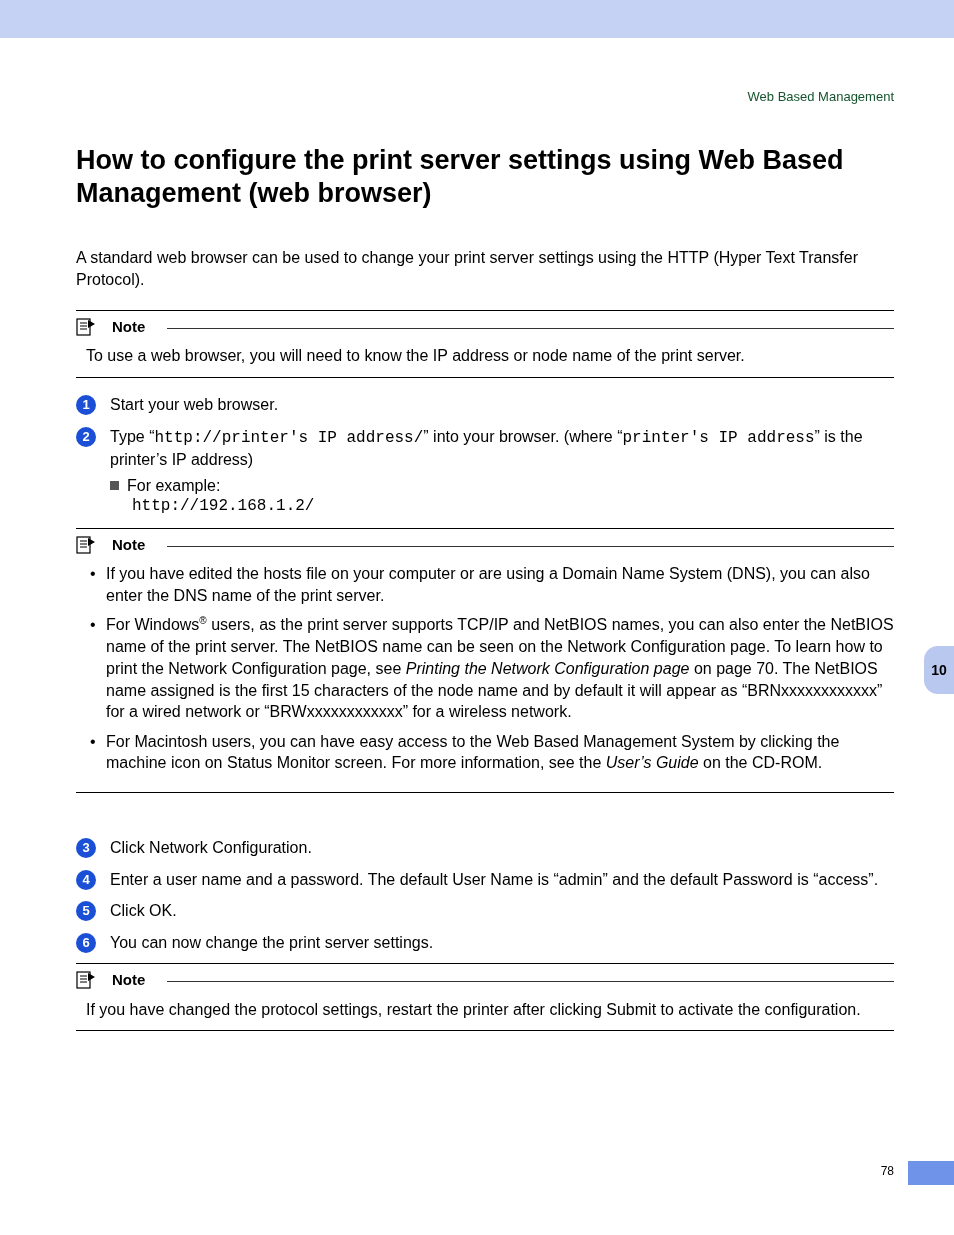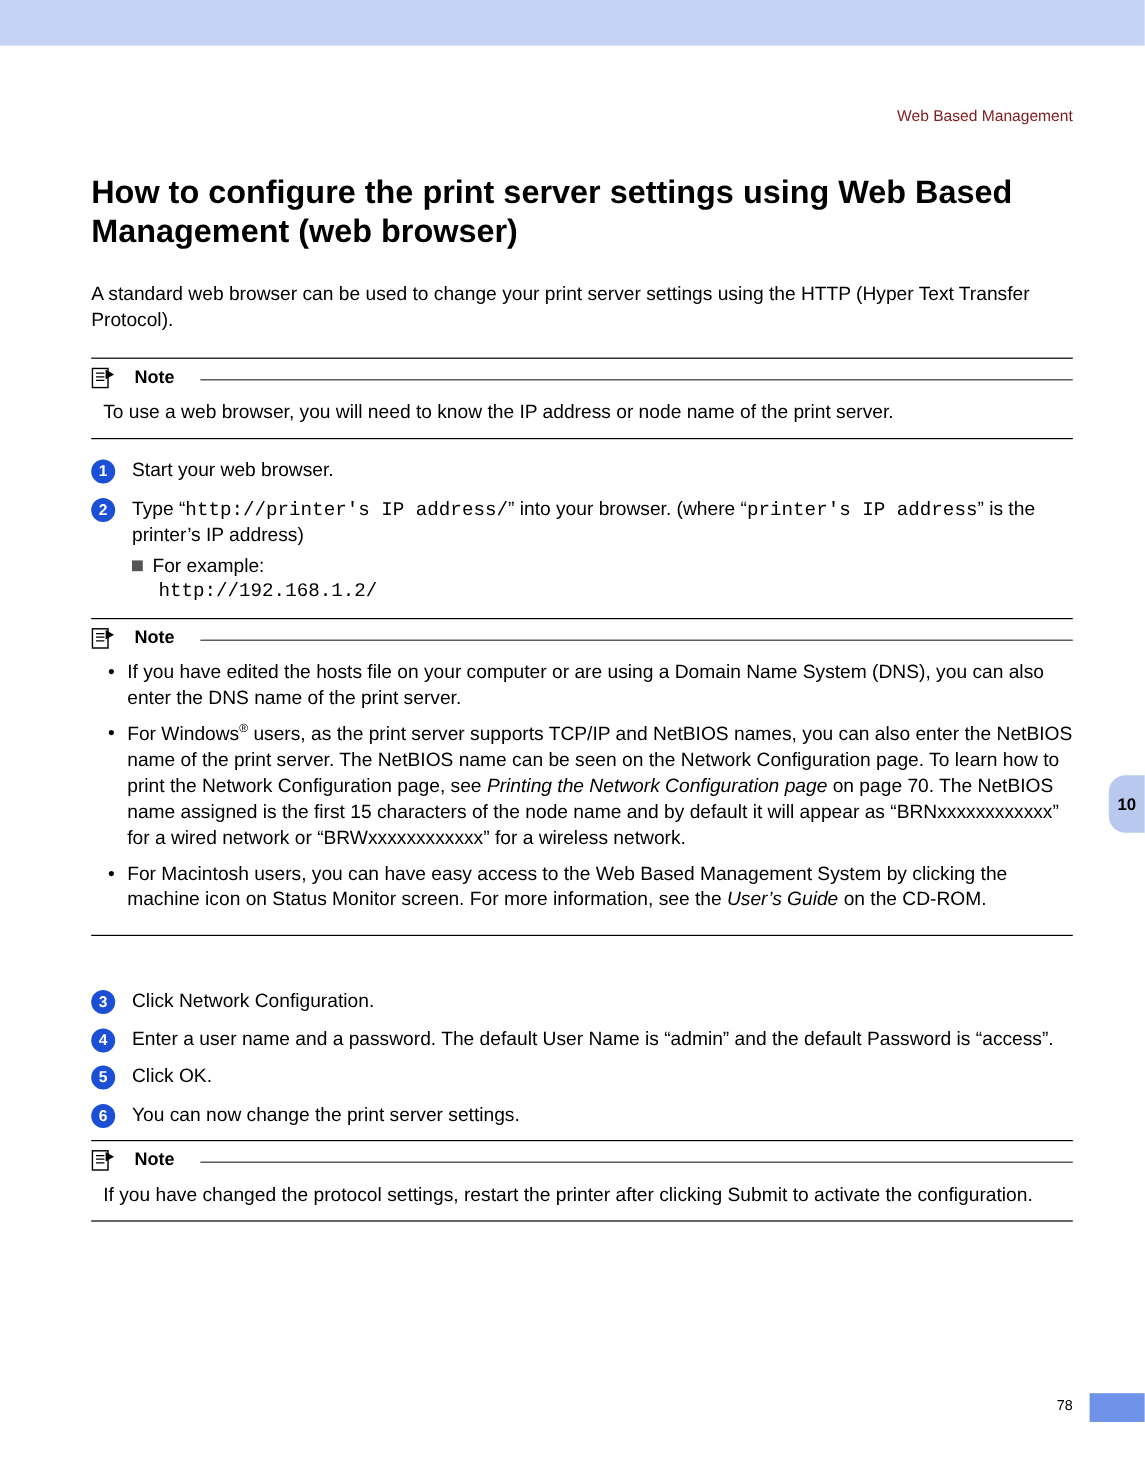--- a/index.html
+++ b/index.html
@@ -1,20 +1,20 @@
 <!DOCTYPE html>
 <html><head>
 <meta charset="utf-8">
 <style>
   html,body{margin:0;padding:0;background:#fff;font-family:Arial,Helvetica,sans-serif;color:#000;font-size:16px;line-height:1.35}
   .page{width:954px;min-height:1235px;position:relative;box-sizing:border-box}
   .topbar{height:38px;background:#c6d2f3}
   .content{padding:50px 60px 0 76px}
-  .runhead{text-align:right;font-size:13px;color:#7f1d1d;margin-bottom:38px}
-  h1{font-size:27px;font-weight:bold;margin:0 0 24px 0;line-height:1.25}
+  .runhead{text-align:right;font-size:13px;color:#14532d;margin-bottom:38px}
+  h1{font-size:27px;font-weight:bold;margin:0 0 36px 0;line-height:1.25}
   .intro{font-size:16px;margin-bottom:20px}
   .note-block{border-top:1px solid #000;border-bottom:1px solid #000;padding:6px 0 10px 0;margin:10px 0 16px 0}
   .note-title{font-weight:bold;font-size:15px;background:#fff;padding-right:6px}
   .note-line{display:flex;align-items:center;gap:16px}
   .note-line svg{flex:0 0 auto}
   .note-line .note-title{flex:0 0 auto}
   .note-line .dash{flex:1 1 auto;border-top:1px solid #333;height:0;margin-top:2px}
   .note-body{padding:8px 0 0 10px;font-size:16px}
   .steps{list-style:none;padding:0;margin:0}
   .steps>li{display:flex;gap:14px;margin:10px 0;align-items:flex-start}

